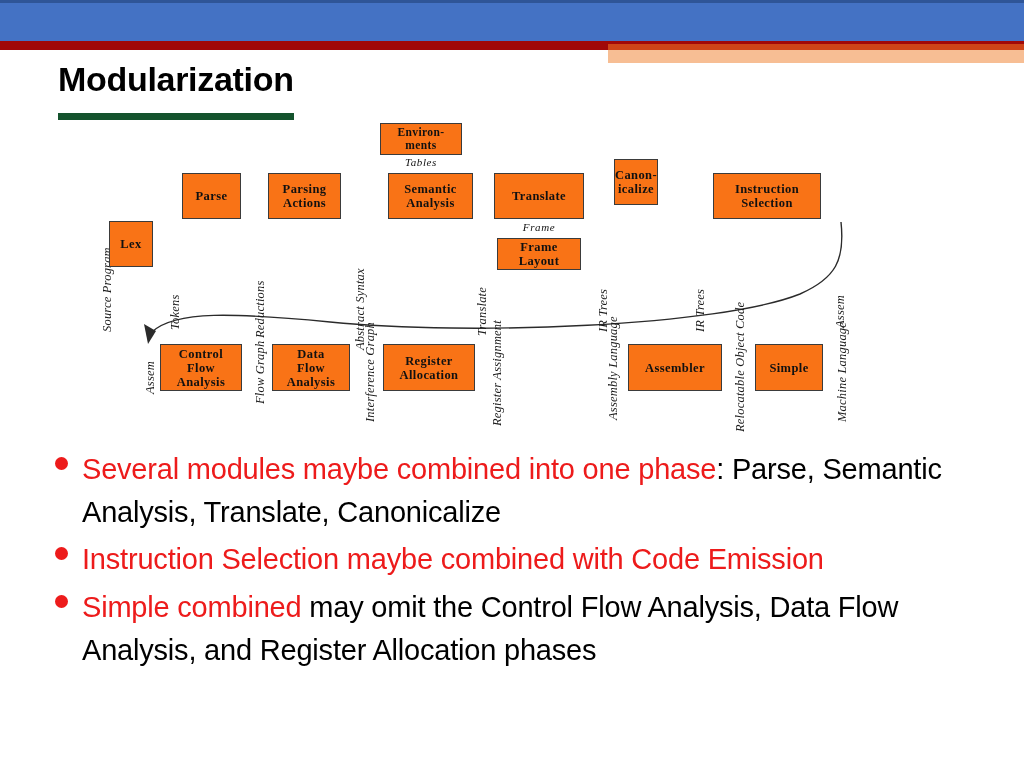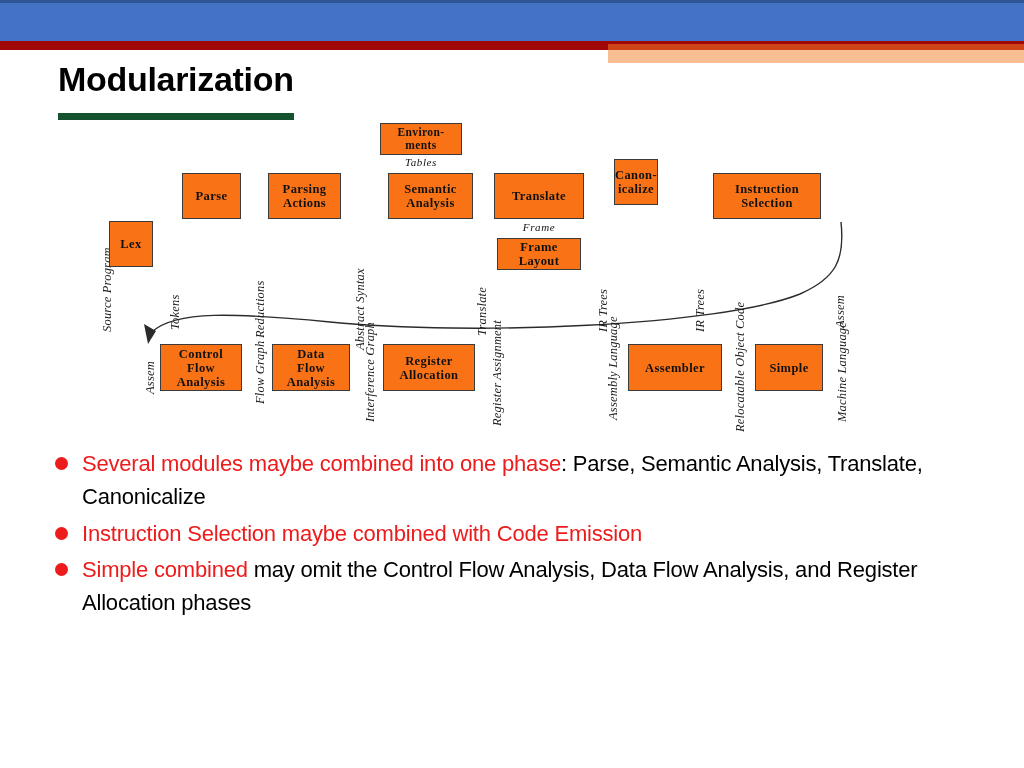--- a/index.html
+++ b/index.html
@@ -50,21 +50,21 @@
   }
 
   
   #bullets{position:absolute;left:55px;top:448px;width:930px;}
   .bullet-row{display:flex;align-items:flex-start;margin-bottom:4px;}
   .bullet-dot{
     flex:0 0 auto;width:13px;height:13px;border-radius:50%;
     background:#ED1B1B;margin-top:9px;margin-right:14px;
   }
   .bullet-text{
-    font-size:22px;line-height:1.49;color:#000;letter-spacing:-0.2px;
+    font-size:29px;line-height:1.49;color:#000;letter-spacing:-0.2px;
   }
   .red{color:#ED1B1B;}
   .blk{color:#000;}
 </style>
 </head>
 <body>
 
 <div id="header-bars">
   <div class="bar-blue-top"></div>
   <div class="bar-blue"></div>

